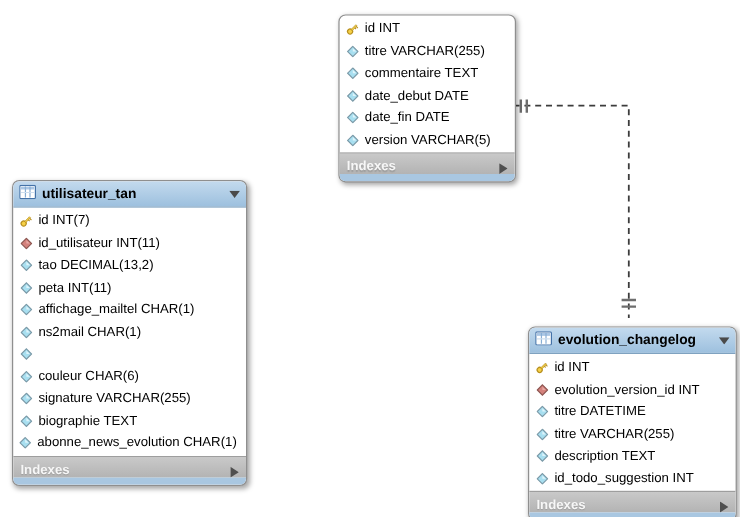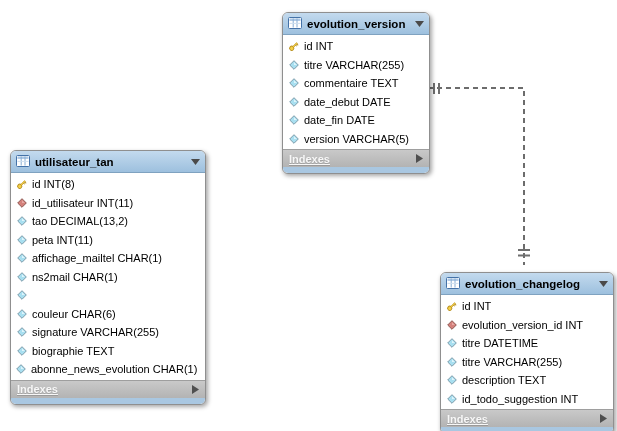--- a/index.html
+++ b/index.html
@@ -12,56 +12,41 @@
   .tbl-header{height:21px;display:flex;align-items:center;gap:5px;padding:0 5px;
               background:linear-gradient(#c3daee,#9dc0de);
               border-bottom:1px solid #7fa2c0;
               font-size:11.5px;font-weight:bold;color:#000;}
   .tbl-title{white-space:nowrap;}
   .tbl-collapse{margin-left:auto;display:flex;align-items:center;}
   .tbl-rows{padding:2px 4px 1px 0;}
   .tbl-row{height:18.5px;display:flex;align-items:center;gap:5px;padding:0 5px;}
   .col-label{font-size:11px;color:#000;white-space:nowrap;}
   .row-icon{display:flex;align-items:center;width:11px;justify-content:center;}
-  .tbl-footer{height:17px;display:flex;align-items:center;padding:0 6px;
+  .tbl-footer{height:17px;display:flex;align-items:flex-end;padding:0 6px;
               background:linear-gradient(#c9c9c9,#b3b3b3);
               border-top:1px solid #9e9e9e;
               font-size:11px;font-weight:bold;color:#f7f7f7;
-              text-shadow:0 1px 1px rgba(0,0,0,0.15);text-decoration:underline;}
+              text-shadow:0 1px 1px rgba(0,0,0,0.15);}
   .footer-arrow{margin-left:auto;display:flex;align-items:center;}
   .tbl-strip{height:6px;background:#a9c7e1;}
 </style>
 </head>
 <body>
 
 <div class="canvas">
   <svg class="connector-svg" width="617" height="431">
       <polyline points="428,88 524,88 524,265" fill="none" stroke="#3c3c3c" stroke-width="1.5" stroke-dasharray="5 4"></polyline>
       <line x1="434" y1="83" x2="434" y2="94" stroke="#6e6e6e" stroke-width="2"></line>
       <line x1="439" y1="83" x2="439" y2="94" stroke="#6e6e6e" stroke-width="2"></line>
       <line x1="518" y1="250" x2="530" y2="250" stroke="#6e6e6e" stroke-width="2"></line>
       <line x1="518" y1="255.5" x2="530" y2="255.5" stroke="#6e6e6e" stroke-width="2"></line>
     </svg>
   <div id="tables-layer">
       <div class="db-table" style="left: 282px; top: 12px; width: 146px;">
-        <div class="tbl-header">
-          <span><svg width="14" height="12" viewBox="0 0 14 12">
-              <rect x="0.5" y="0.5" width="13" height="11" rx="1" fill="#ffffff" stroke="#4472a8"></rect>
-              <rect x="1.5" y="1.5" width="11" height="2.4" fill="#aac6e4"></rect>
-              <line x1="5.2" y1="1.5" x2="5.2" y2="10.5" stroke="#88aed4"></line>
-              <line x1="9" y1="1.5" x2="9" y2="10.5" stroke="#88aed4"></line>
-              <line x1="1.5" y1="6.4" x2="12.5" y2="6.4" stroke="#cfdfef"></line>
-            </svg></span>
-          <span class="tbl-title">evolution_version</span>
-          <span class="tbl-collapse">
-            <svg width="9" height="6" viewBox="0 0 9 6">
-              <path d="M0 0 L9 0 L4.5 6 Z" fill="#4a4a4a"></path>
-            </svg>
-          </span>
-        </div>
         <div class="tbl-rows">
           <div class="tbl-row">
             <span class="row-icon">
               <svg width="11" height="11" viewBox="0 0 11 11">
                 <g transform="rotate(-45 5.5 5.5)">
                   <circle cx="3" cy="5.5" r="2.1" fill="#f6d147" stroke="#b8901f" stroke-width="1"></circle>
                   <rect x="4.9" y="4.9" width="5.5" height="1.3" fill="#f6d147" stroke="#b8901f" stroke-width="0.6"></rect>
                   <rect x="7.5" y="6" width="0.9" height="1.6" fill="#b8901f"></rect>
                   <rect x="9.2" y="6" width="0.9" height="2" fill="#b8901f"></rect>
                 </g>
@@ -146,21 +131,21 @@
             <span class="row-icon">
               <svg width="11" height="11" viewBox="0 0 11 11">
                 <g transform="rotate(-45 5.5 5.5)">
                   <circle cx="3" cy="5.5" r="2.1" fill="#f6d147" stroke="#b8901f" stroke-width="1"></circle>
                   <rect x="4.9" y="4.9" width="5.5" height="1.3" fill="#f6d147" stroke="#b8901f" stroke-width="0.6"></rect>
                   <rect x="7.5" y="6" width="0.9" height="1.6" fill="#b8901f"></rect>
                   <rect x="9.2" y="6" width="0.9" height="2" fill="#b8901f"></rect>
                 </g>
               </svg>
             </span>
-            <span class="col-label">id INT(8)</span>
+            <span class="col-label">id INT(7)</span>
           </div>
           <div class="tbl-row">
             <span class="row-icon">
               <svg width="10" height="10" viewBox="0 0 10 10">
                 <path d="M5 .7 L9.3 5 L5 9.3 L.7 5 Z" fill="#d4817c" stroke="#8d5752" stroke-width="1"></path>
                 <path d="M5 2.2 L7.8 5 L5 5 Z" fill="#e8aaa5"></path>
               </svg>
             </span>
             <span class="col-label">id_utilisateur INT(11)</span>
           </div>

